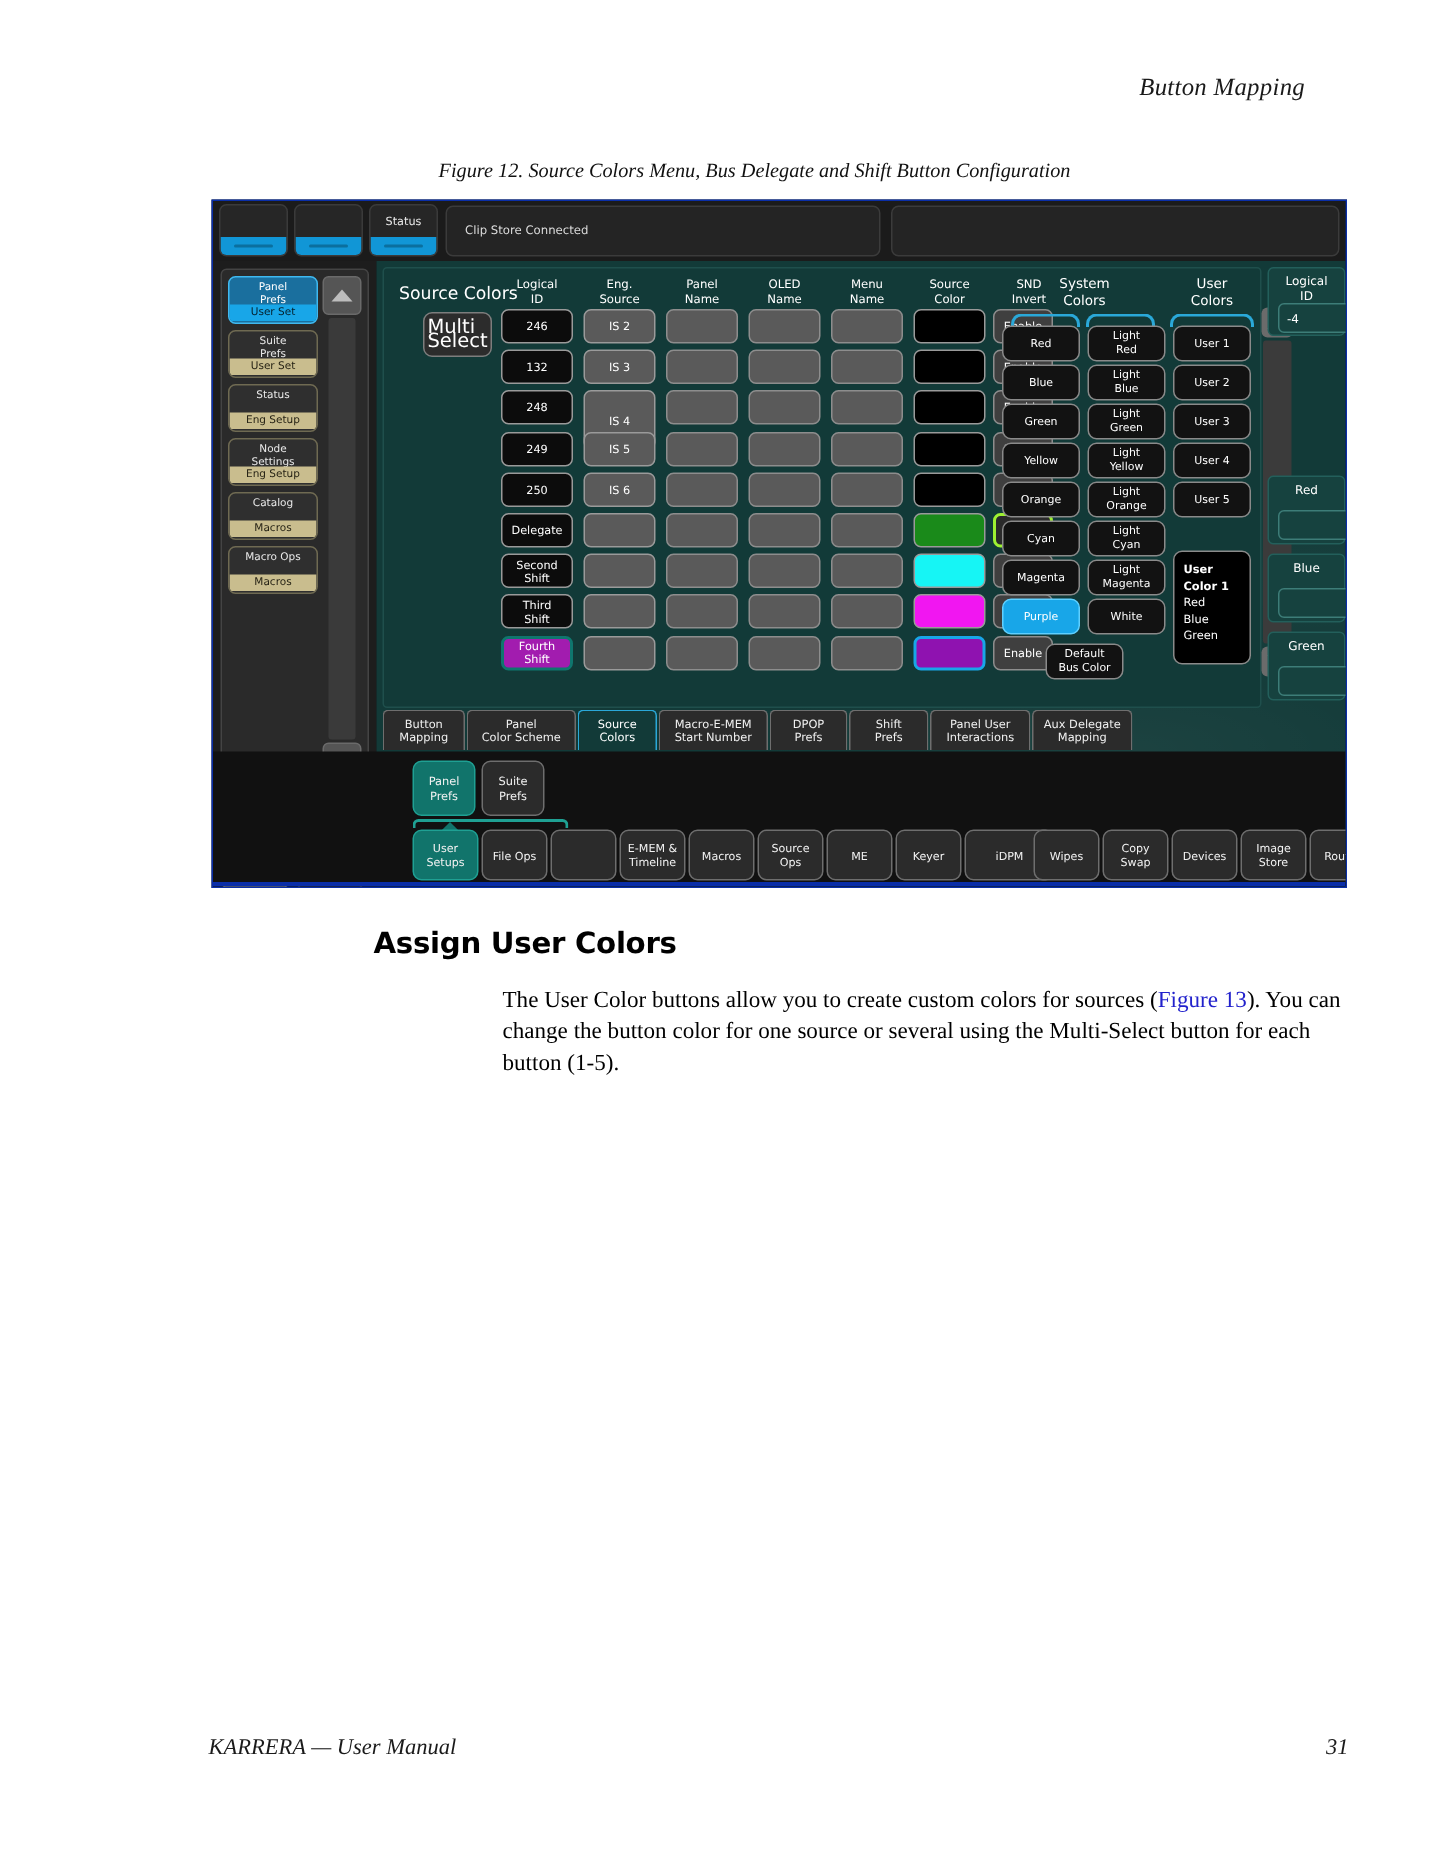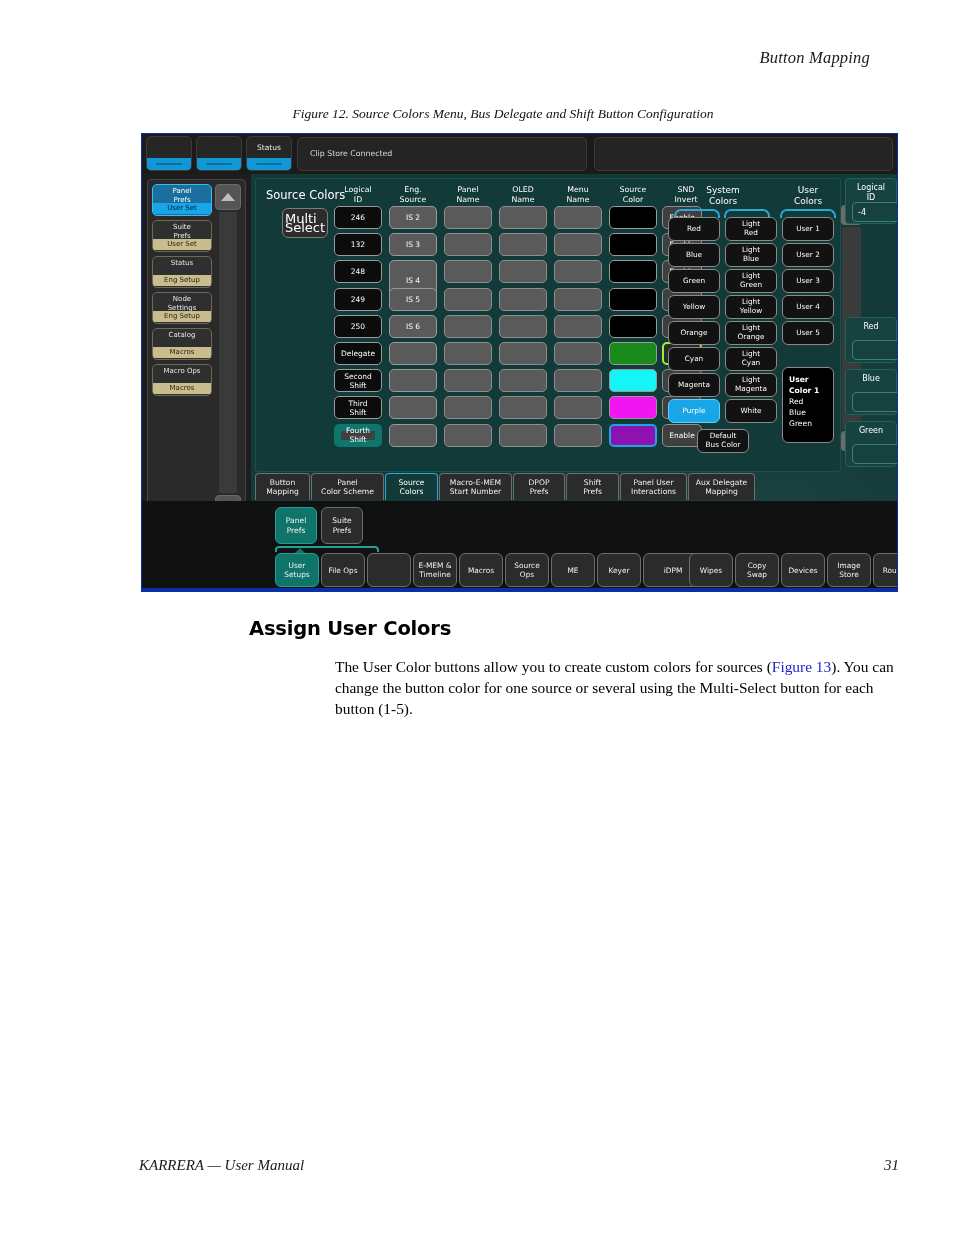--- a/index.html
+++ b/index.html
@@ -119,21 +119,21 @@
     background:#2c2c2c;border:1px solid #7d7d7d;color:#fff;font-size:13px;line-height:9px;
     display:flex;flex-direction:column;align-items:center;justify-content:center;
   }
 
   .colhdr{position:absolute;top:6px;text-align:center;color:#ffffff;font-size:7.8px;line-height:9.5px;}
   .cell{
     position:absolute;border-radius:5px;display:flex;align-items:center;justify-content:center;
     font-size:7.5px;color:#ffffff;text-align:center;line-height:9px;
   }
   .cell.id{background:#0c0c0c;border:1px solid #9a9a9a;}
-  .cell.id.sel{background:#404040;color:#ffffff;border:7px solid #0f766e;}
+  .cell.id.sel{background:#a21caf;color:#ffffff;border:2px solid #0f766e;}
   .cell.grey{background:#5a5a5a;border:1px solid #8d8d8d;}
   .cell.src{background:#cfcfcf;border:1px solid #9a9a9a;}
   .cell.swatch{border:1px solid #9a9a9a;}
   .cell.swatch.blueedge{border:2px solid #18a6e8;}
   .cell.enable{background:#3f3f3f;border:1px solid #8d8d8d;color:#fff;}
   .cell.enable.on{background:#2a2a2a;border:2px solid #9ef032;}
 
   
   .tscroll{position:absolute;left:585px;top:26px;width:21px;height:246px;}
   .tscroll .arw{position:absolute;left:0;width:21px;height:20px;border-radius:4px;background:#6b6b6b;display:flex;align-items:center;justify-content:center;}

